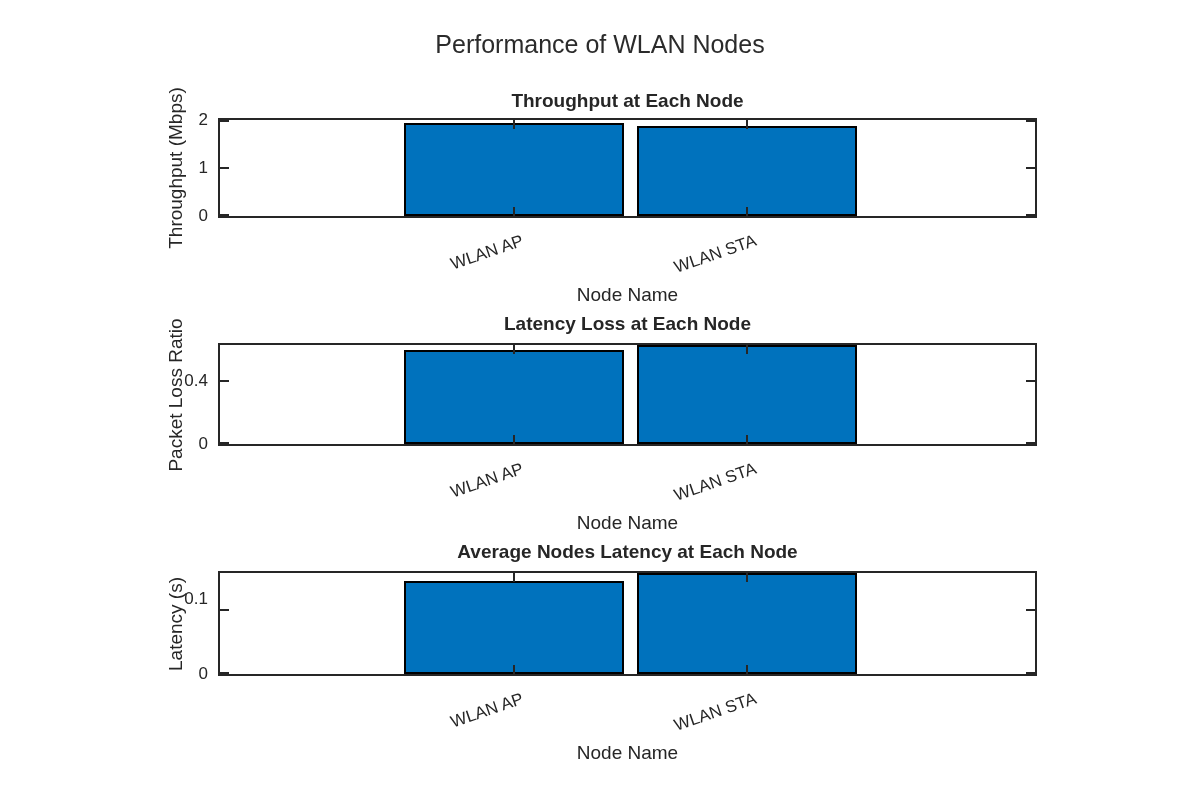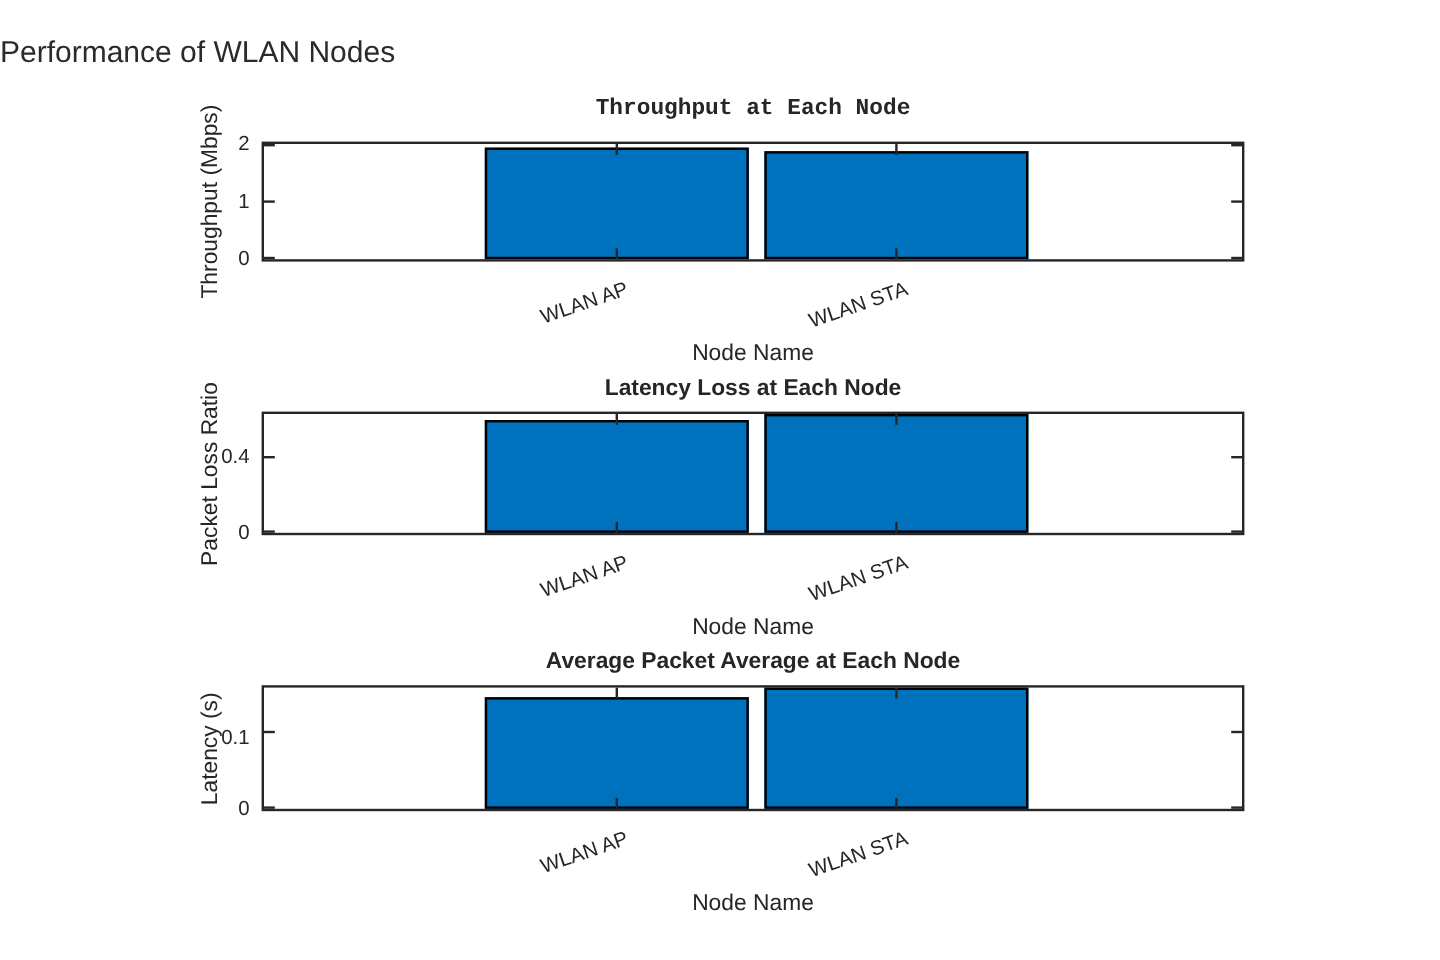--- a/index.html
+++ b/index.html
@@ -7,20 +7,21 @@
     position: relative;
     width: 1200px; height: 800px;
     background: #ffffff;
     font-family: "Liberation Sans", "DejaVu Sans", sans-serif;
     color: #262626;
     overflow: hidden;
   }
   .fig-title {
     position: absolute;
     left: 0; top: 28px; width: 1200px; height: 32px;
+    text-align: center;
     font-size: 25px; font-weight: 400; line-height: 32px;
     color: #2b2b2b;
     white-space: nowrap;
   }
   .sp-title {
     position: absolute;
     margin: 0;
     height: 24px; line-height: 24px;
     text-align: center;
     font-size: 19px; font-weight: 700;
@@ -76,21 +77,21 @@
     transform: rotate(-90deg);
   }
 </style>
 </head>
 <body>
 
 <div id="figure">
   <div class="fig-title">Performance of WLAN Nodes</div>
 
   <section class="subplot">
-    <h2 class="sp-title" style="left: 218px; width: 819px; top: 78px; font-family: Liberation Mono, monospace;">Throughput at Each Node</h2>
+    <h2 class="sp-title" style="left: 218px; width: 819px; top: 89px;">Throughput at Each Node</h2>
     <div class="axis-ylabel" style="left: -4px; top: 156px;">Throughput (Mbps)</div>
     <div class="axes-box" style="left: 218px; top: 118px; width: 819px; height: 100px;">
         <div class="bar" style="left: 184px; width: 220px; height: 93px; background: rgb(0, 114, 189); border-color: rgb(0, 0, 0);"></div>
         <div class="bar" style="left: 417px; width: 220px; height: 90px; background: rgb(0, 114, 189); border-color: rgb(0, 0, 0);"></div>
         <div class="tick" style="top: 94px; width: 9px; height: 2px; left: 0px;"></div>
         <div class="tick" style="top: 94px; width: 9px; height: 2px; right: 0px;"></div>
         <div class="tick" style="top: 47px; width: 9px; height: 2px; left: 0px;"></div>
         <div class="tick" style="top: 47px; width: 9px; height: 2px; right: 0px;"></div>
         <div class="tick" style="top: 0px; width: 9px; height: 2px; left: 0px;"></div>
         <div class="tick" style="top: 0px; width: 9px; height: 2px; right: 0px;"></div>
@@ -123,33 +124,33 @@
         <div class="tick" style="left: 526px; width: 2px; height: 9px; top: 0px;"></div>
       </div>
     <div class="axis-xlabel" style="left: 218px; width: 819px; top: 512px;">Node Name</div>
   <div class="ytick-label" style="left: 140px; top: 434px;">0</div>
       <div class="ytick-label" style="left: 140px; top: 370.538px;">0.4</div>
       <div class="xtick-label" style="right: 680px; top: 459px;">WLAN AP</div>
       <div class="xtick-label" style="right: 447px; top: 459px;">WLAN STA</div>
     </section>
 
   <section class="subplot">
-    <h2 class="sp-title" style="left: 218px; width: 819px; top: 540px;">Average Packet Average at Each Node</h2>
+    <h2 class="sp-title" style="left: 218px; width: 819px; top: 540px;">Average Nodes Latency at Each Node</h2>
     <div class="axis-ylabel" style="left: -4px; top: 611.5px;">Latency (s)</div>
     <div class="axes-box" style="left: 218px; top: 571px; width: 819px; height: 105px;">
         <div class="bar" style="left: 184px; width: 220px; height: 93px; background: rgb(0, 114, 189); border-color: rgb(0, 0, 0);"></div>
         <div class="bar" style="left: 417px; width: 220px; height: 101px; background: rgb(0, 114, 189); border-color: rgb(0, 0, 0);"></div>
         <div class="tick" style="top: 99px; width: 9px; height: 2px; left: 0px;"></div>
         <div class="tick" style="top: 99px; width: 9px; height: 2px; right: 0px;"></div>
         <div class="tick" style="top: 35.6688px; width: 9px; height: 2px; left: 0px;"></div>
         <div class="tick" style="top: 35.6688px; width: 9px; height: 2px; right: 0px;"></div>
         <div class="tick" style="left: 293px; width: 2px; height: 9px; bottom: 0px;"></div>
         <div class="tick" style="left: 293px; width: 2px; height: 9px; top: 0px;"></div>
         <div class="tick" style="left: 526px; width: 2px; height: 9px; bottom: 0px;"></div>
         <div class="tick" style="left: 526px; width: 2px; height: 9px; top: 0px;"></div>
       </div>
     <div class="axis-xlabel" style="left: 218px; width: 819px; top: 742px;">Node Name</div>
   <div class="ytick-label" style="left: 140px; top: 664px;">0</div>
-      <div class="ytick-label" style="left: 140px; top: 605px;">0.1</div>
+      <div class="ytick-label" style="left: 140px; top: 589px;">0.1</div>
       <div class="xtick-label" style="right: 680px; top: 689px;">WLAN AP</div>
       <div class="xtick-label" style="right: 447px; top: 689px;">WLAN STA</div>
     </section>
 </div>
 
 </body></html>

